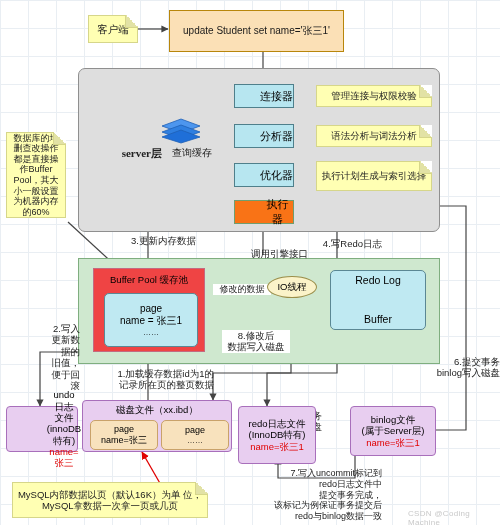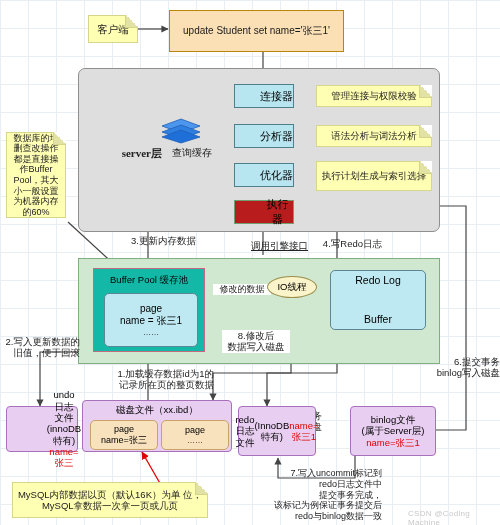--- a/index.html
+++ b/index.html
@@ -53,25 +53,25 @@
   .bluebox{
     background:#b7e6f0;border:1px solid #4f7f8b;
     display:flex;align-items:center;justify-content:flex-end;text-align:center;
   }
   .bluebox2{
     background:#bfe9f2;border:1px solid #5b8794;border-radius:5px;
     display:flex;align-items:center;justify-content:center;text-align:center;
     line-height:1.25;
   }
   .execbox{
-    background:#b91c1c;border:1px solid #6f9e6f;
+    background:#f97316;border:1px solid #6f9e6f;
     display:flex;align-items:center;justify-content:center;text-align:center;padding-left:27px;
   }
   .pinkbox{
-    background:#14b8a6;border:1px solid #c46a80;
+    background:#ef4444;border:1px solid #c46a80;
     text-align:center;
   }
   .purplebox{
     background:#e8cef0;border:1px solid #a86fbb;border-radius:4px;
     display:flex;align-items:center;justify-content:center;text-align:center;
     line-height:1.2;
   }
   .tanbox{
     background:#f8e2bd;border:1px solid #c9a26a;border-radius:5px;
     display:flex;align-items:center;justify-content:center;text-align:center;
@@ -222,23 +222,23 @@
 <div class="node ellipse" style="left:267px;top:276px;width:50px;height:22px;font-size:9.5px;">
   <span>IO线程</span>
 </div>
 
 <div class="node bluebox2" style="left:330px;top:270px;width:96px;height:60px;flex-direction:column;font-size:10.5px;gap:25px;">
   <div>Redo Log</div>
   <div>Buffer</div>
 </div>
 
 <div class="lbl plainlabel" style="left:104px;top:235px;width:92px;font-size:9.5px;">3.更新内存数据</div>
-<div class="lbl plainlabel" style="left:218px;top:240px;width:90px;font-size:9.5px;text-decoration:underline;">调用引擎接口</div>
+<div class="lbl plainlabel" style="left:218px;top:248px;width:90px;font-size:9.5px;">调用引擎接口</div>
 <div class="lbl plainlabel" style="left:292px;top:238px;width:90px;font-size:9.5px;">4.写Redo日志</div>
-<div class="lbl plainlabel" style="left:2px;top:336px;width:78px;font-size:9.5px;">2.写入更新数据的
+<div class="lbl plainlabel" style="left:2px;top:323px;width:78px;font-size:9.5px;padding-left:48px;">2.写入更新数据的
 旧值，便于回滚</div>
 <div class="lbl edgelabel" style="left:222px;top:330px;width:68px;font-size:9.5px;">8.修改后
 数据写入磁盘</div>
 <div class="lbl plainlabel" style="left:96px;top:368px;width:118px;font-size:9.5px;">1.加载缓存数据id为1的
 记录所在页的整页数据</div>
 <div class="lbl plainlabel" style="left:222px;top:378px;width:100px;font-size:9.5px;margin-top:32px;">5.准备提交事务
 redo 日志写入磁盘</div>
 <div class="lbl plainlabel" style="left:408px;top:356px;width:92px;font-size:9.5px;">6.提交事务
 binlog写入磁盘</div>
 <div class="lbl plainlabel" style="left:232px;top:468px;width:150px;font-size:9px;">7.写入uncommit标记到
@@ -258,21 +258,21 @@
   <div class="tanbox" style="position:absolute;left:7px;top:19px;width:66px;height:28px;flex-direction:column;font-size:9px;">
     <div>page</div>
     <div>name=张三</div>
   </div>
   <div class="tanbox" style="position:absolute;left:78px;top:19px;width:66px;height:28px;flex-direction:column;font-size:9px;">
     <div>page</div>
     <div style="font-size:8px;">……</div>
   </div>
 </div>
 
-<div class="node purplebox" style="left:238px;top:406px;width:78px;height:50px;flex-direction:row;font-size:9.5px;">
+<div class="node purplebox" style="left:238px;top:406px;width:78px;height:58px;flex-direction:column;font-size:9.5px;">
   <div>redo日志文件</div>
   <div>(InnoDB特有)</div>
   <div class="red">name=张三1</div>
 </div>
 
 <div class="node purplebox" style="left:350px;top:406px;width:86px;height:50px;flex-direction:column;font-size:9.5px;">
   <div>binlog文件</div>
   <div>(属于Server层)</div>
   <div class="red">name=张三1</div>
 </div>

